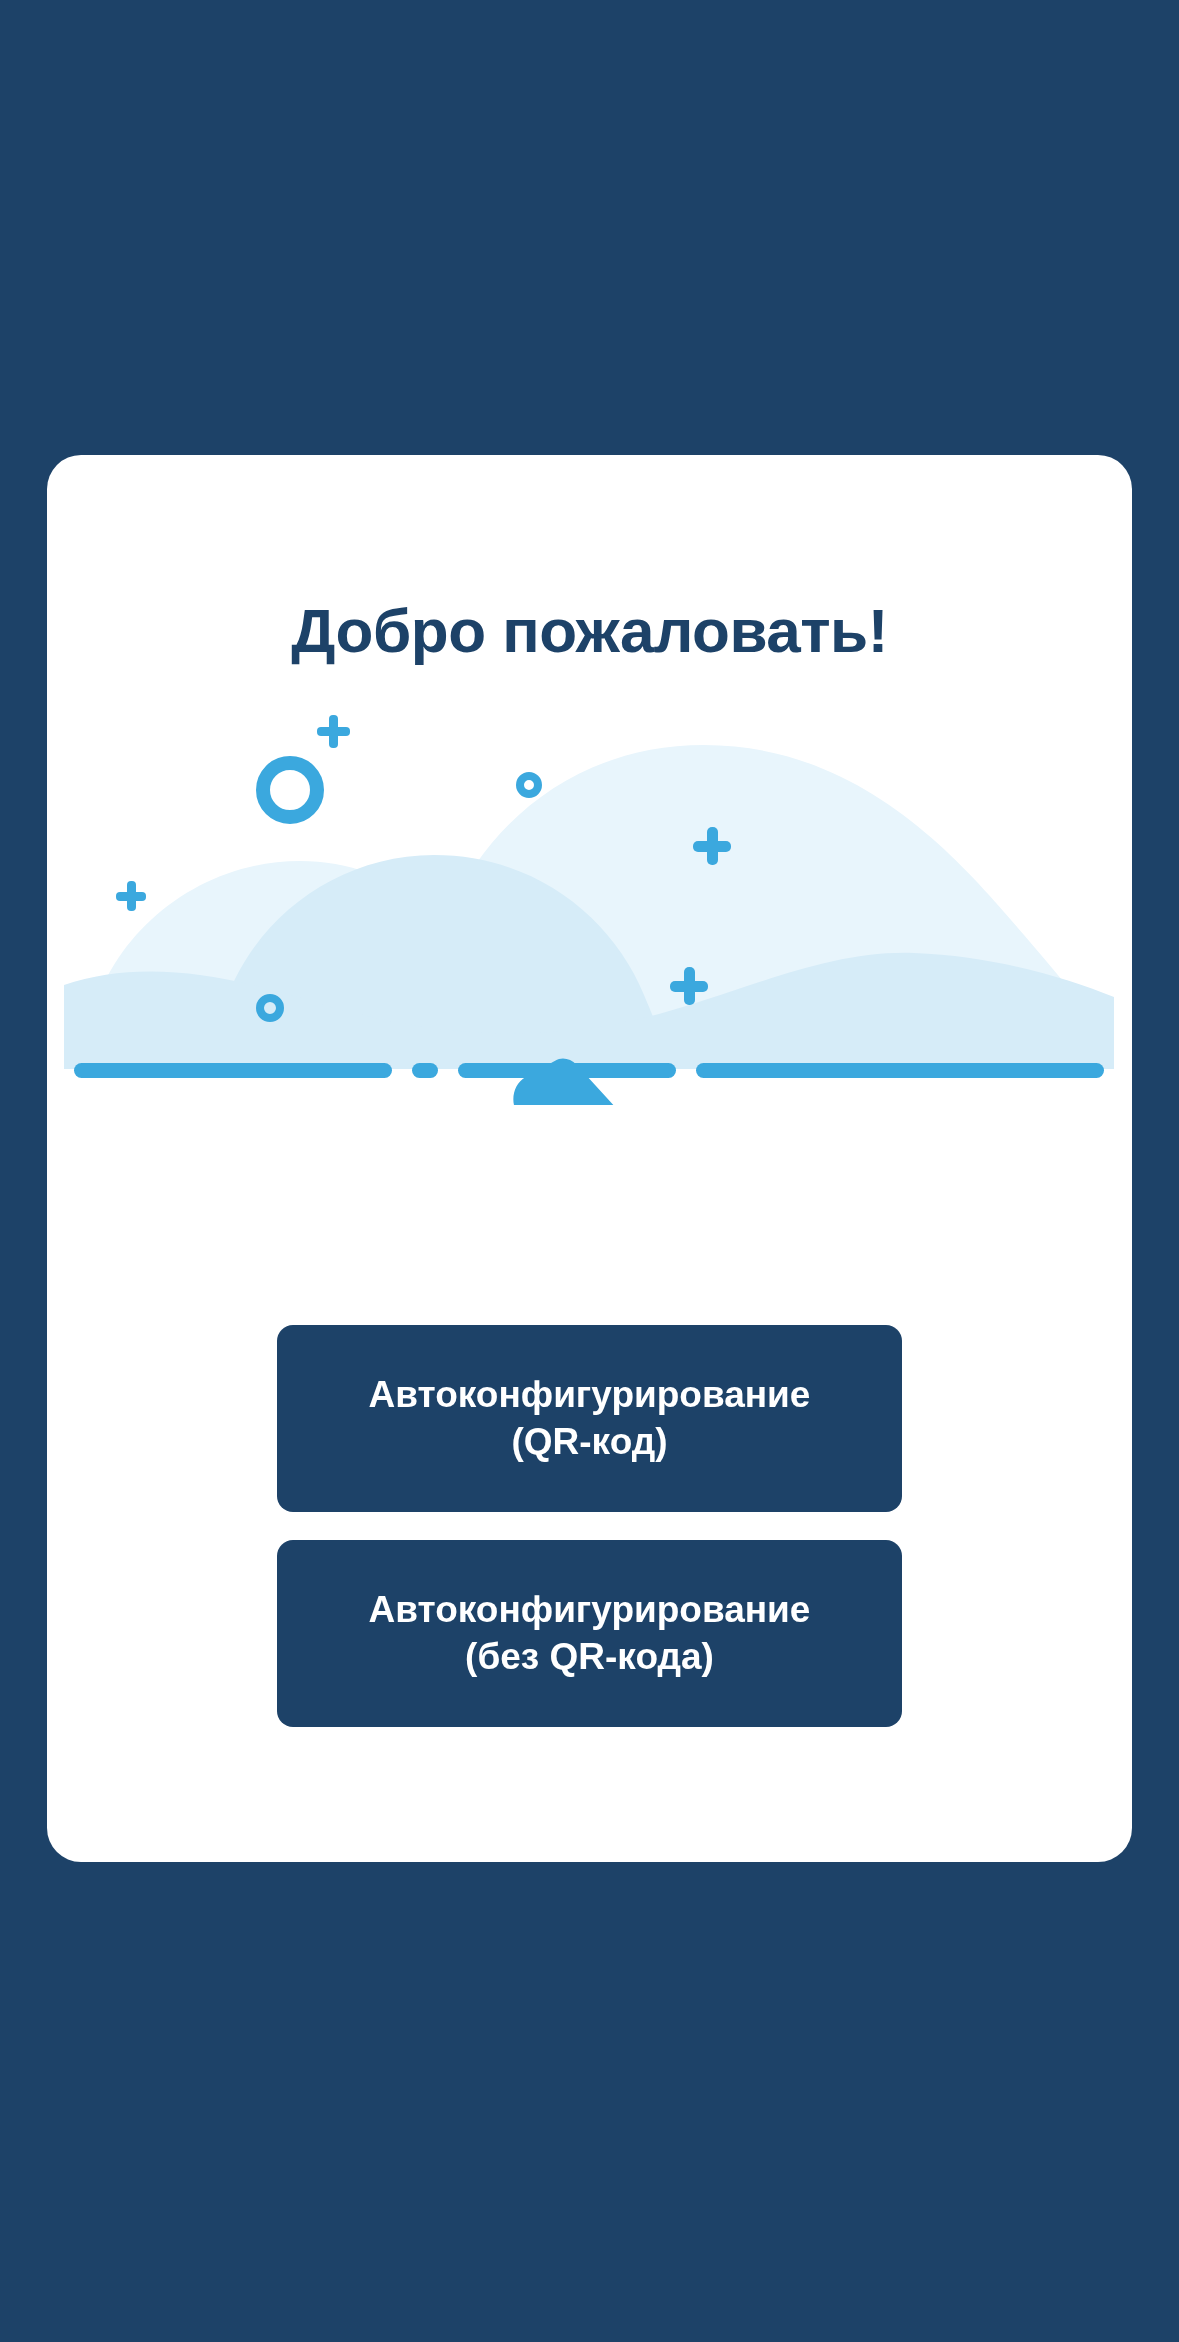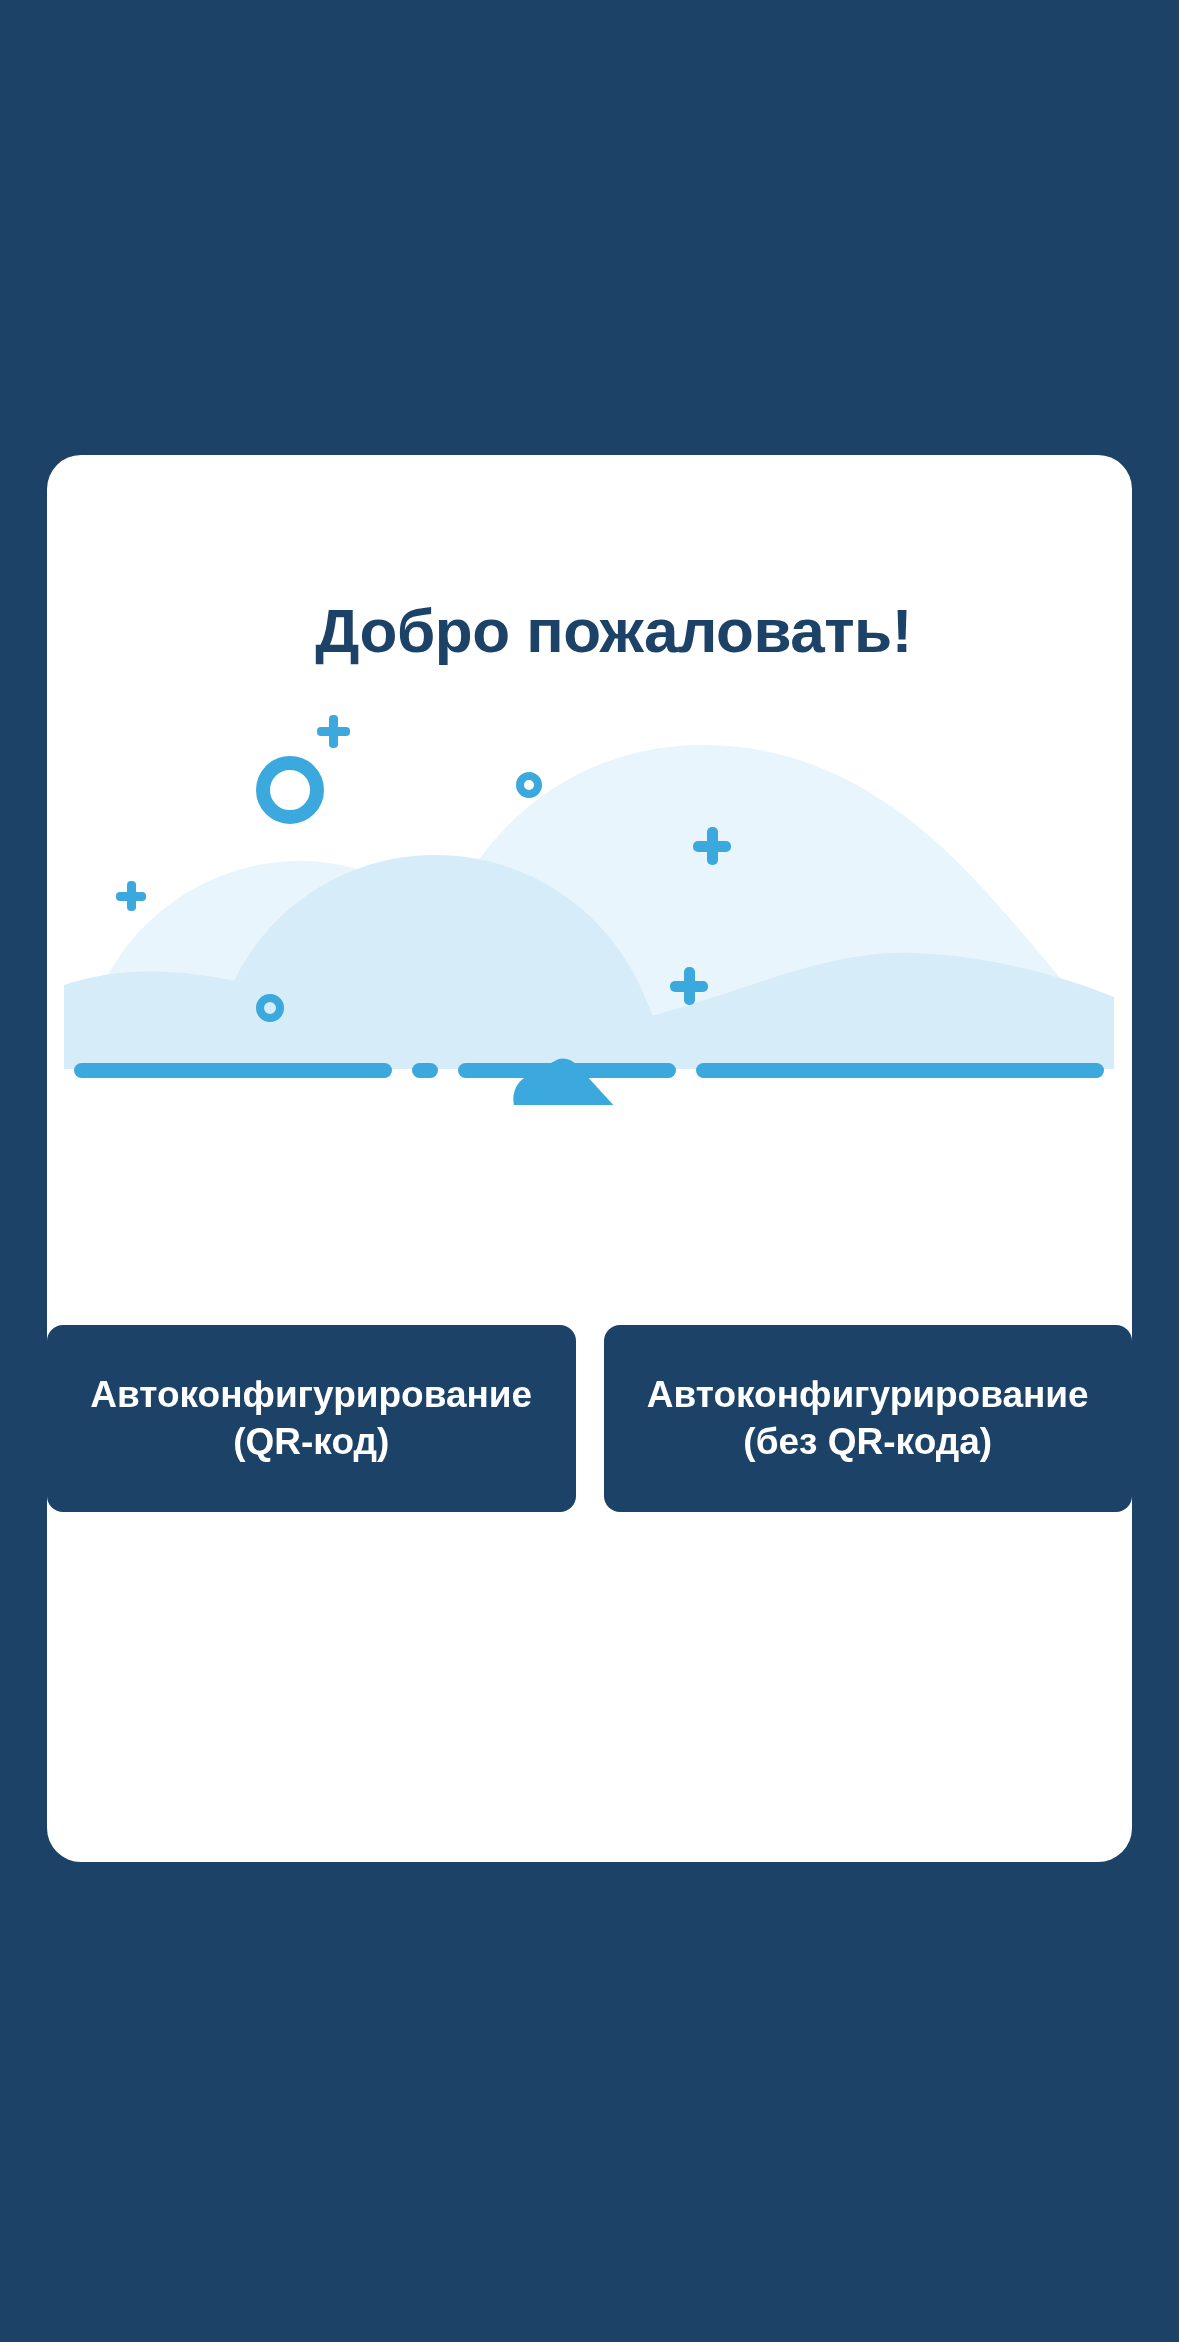--- a/index.html
+++ b/index.html
@@ -41,21 +41,20 @@
     position: absolute;
     left: 0;
     top: 100px;
     width: 100%;
     text-align: center;
     font-size: 62px;
     font-weight: bold;
     letter-spacing: -0.5px;
     color: #1d4268;
     line-height: 1.1;
-    margin-left: 24px;
   }
 
   
   .illustration {
     position: absolute;
     left: 17px;
     top: 230px;
     width: 1050px;
     height: 420px;
   }
@@ -78,21 +77,21 @@
     line-height: 1.33;
   }
 
   
   .btn-stack {
     position: absolute;
     left: 0;
     top: 870px;
     width: 100%;
     display: flex;
-    flex-direction: row;
+    flex-direction: column;
     align-items: center;
     gap: 28px;
   }
   .action-button {
     width: 625px;
     min-height: 187px;
     background: #1d4268;
     border: none;
     border-radius: 16px;
     color: #ffffff;

